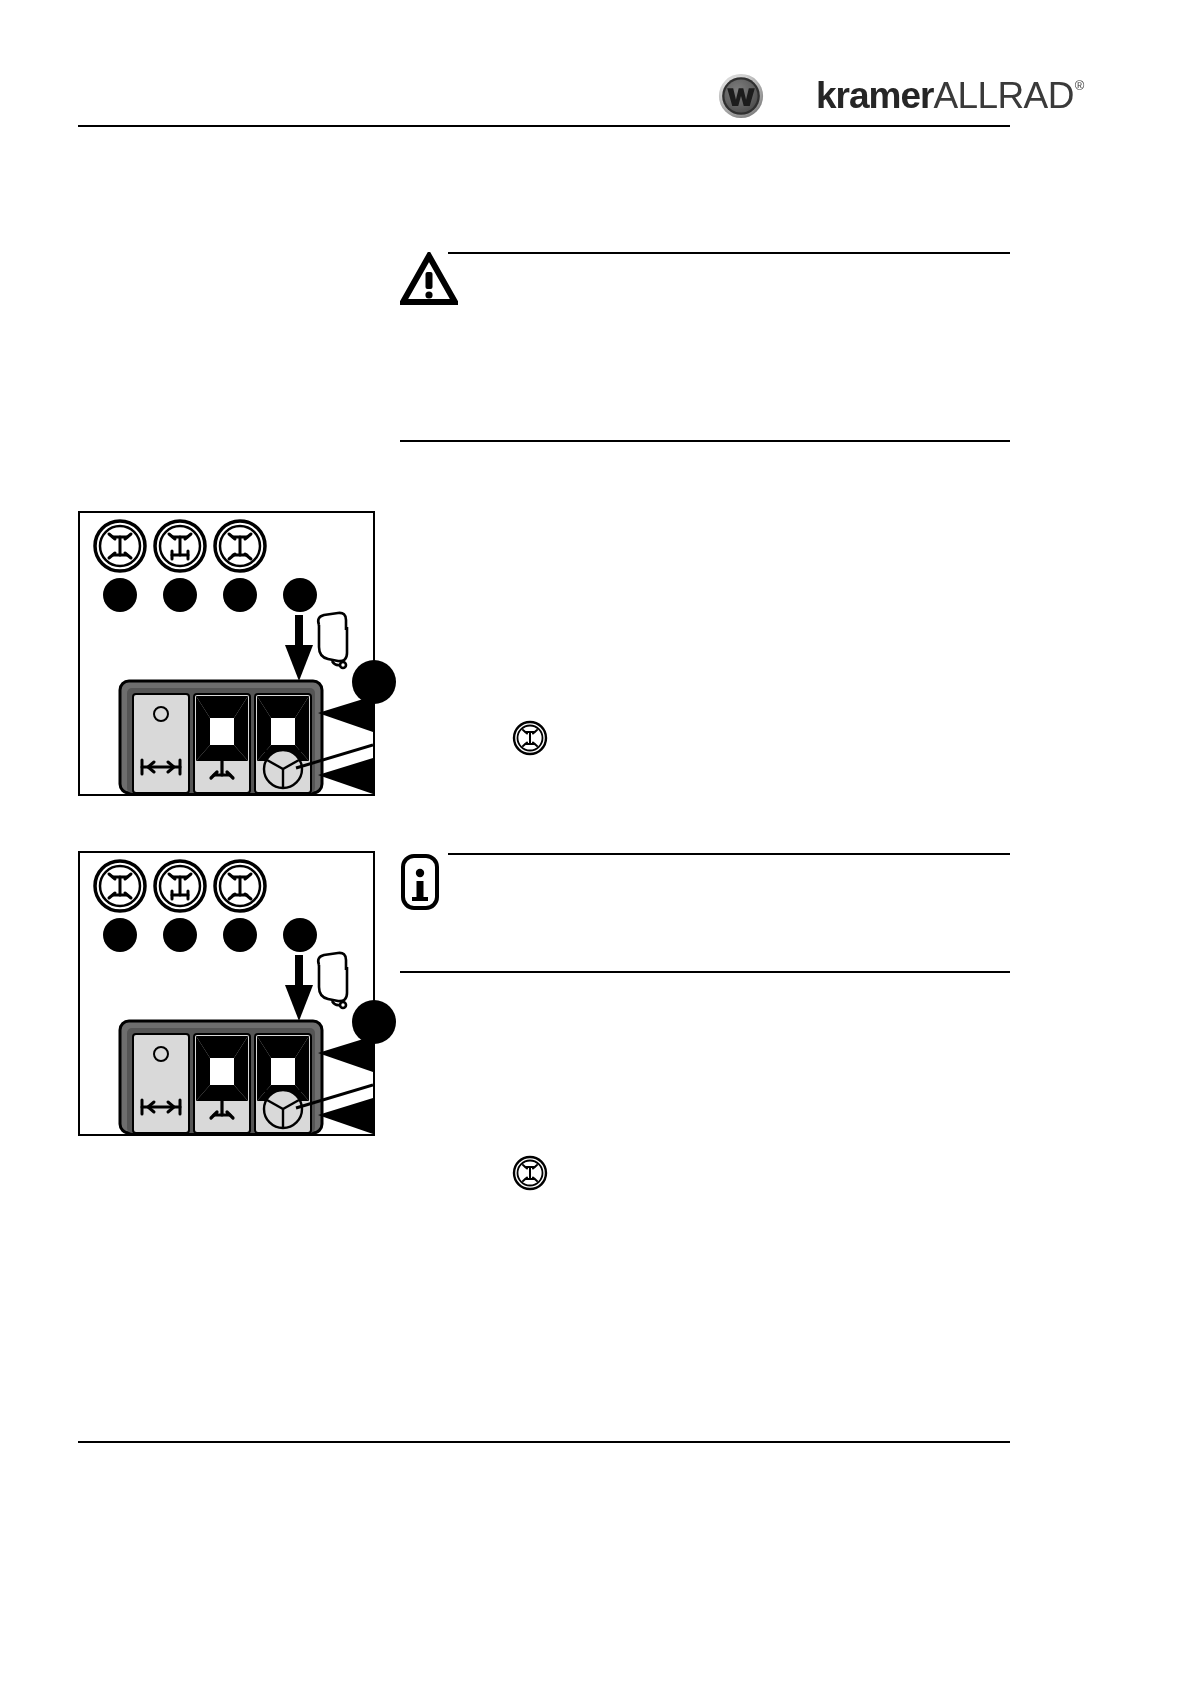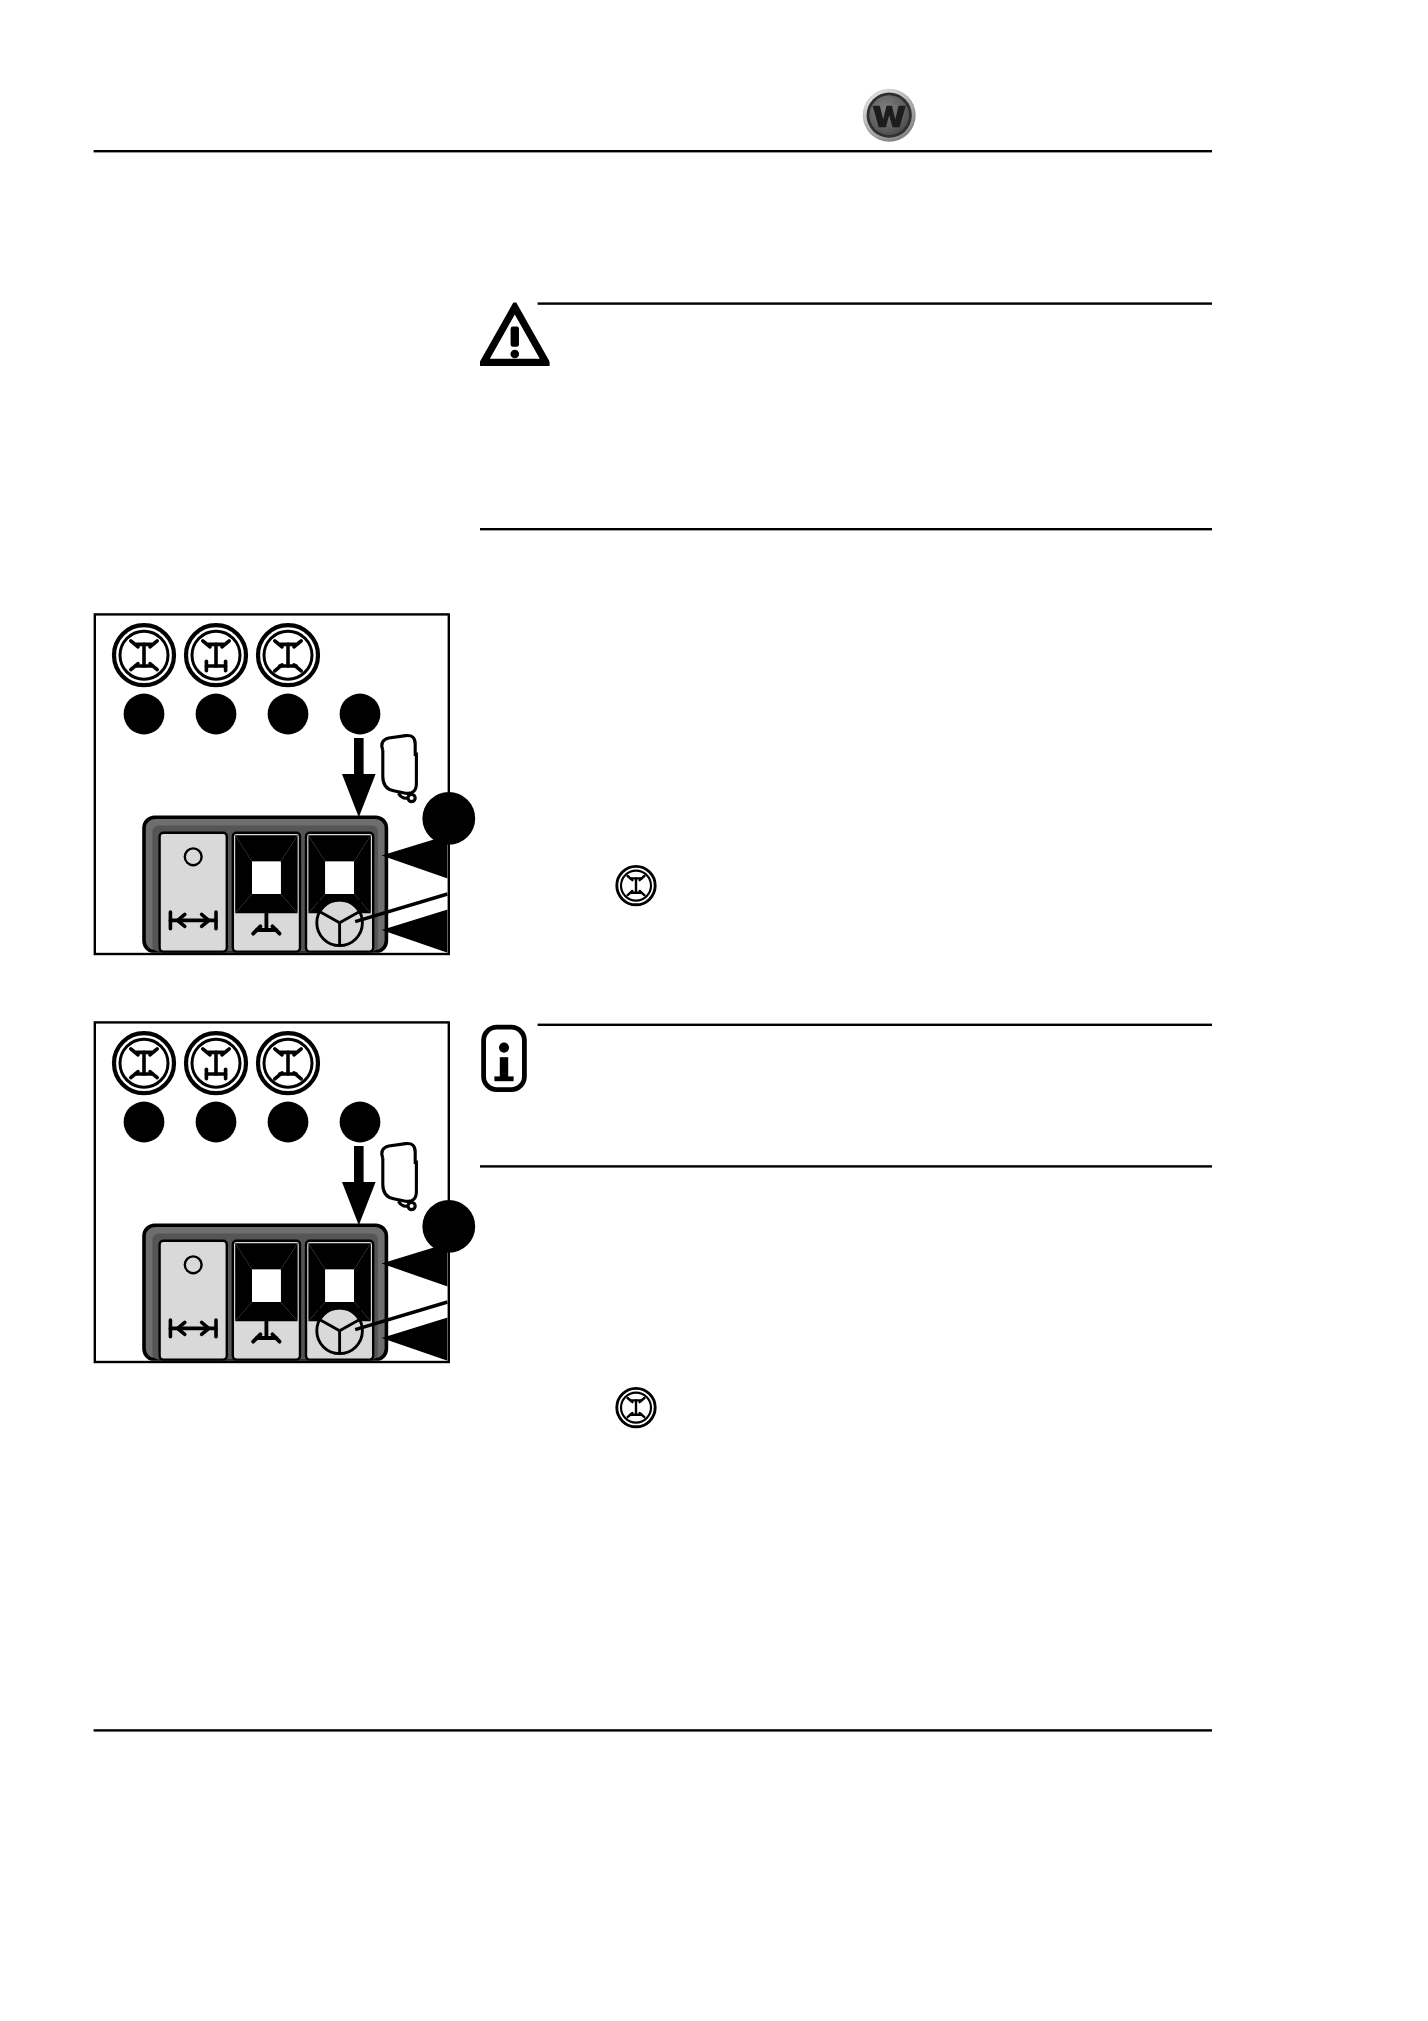--- a/index.html
+++ b/index.html
@@ -146,20 +146,25 @@
           <stop offset="100%" stop-color="#454545"></stop>
         </radialGradient>
       </defs>
       <circle cx="50" cy="50" r="48" fill="url(#roundGrad)"></circle>
       <circle cx="50" cy="50" r="41" fill="#2f2f2f"></circle>
       <circle cx="50" cy="50" r="36" fill="url(#innerGrad)"></circle>
       <path d="M20 33 L33 33 L39 58 L45 33 L55 33 L61 58 L67 33 L80 33
                L69 72 L56 72 L50 50 L44 72 L31 72 Z" fill="#1c1c1c"></path>
     </svg>
 
+    <div id="brand-wordmark">
+      <span class="wm-bold">kramer</span>
+        <span class="wm-light">ALLRAD</span>
+        <span class="wm-reg">®</span>
+    </div>
   </div>
 
   <div id="header-rule"></div>
 
   <div class="callout" style="left:400px; top:252px; width:610px; height:190px;">
 
     <div class="rule-top" style="left:48px; top:0px; width:562px;"></div>
 
     <svg class="badge" width="58" height="56" viewBox="0 0 58 56">
       <path d="M29 4 L55 50 L3 50 Z" fill="none" stroke="#000000" stroke-width="6" stroke-linejoin="miter"></path>

